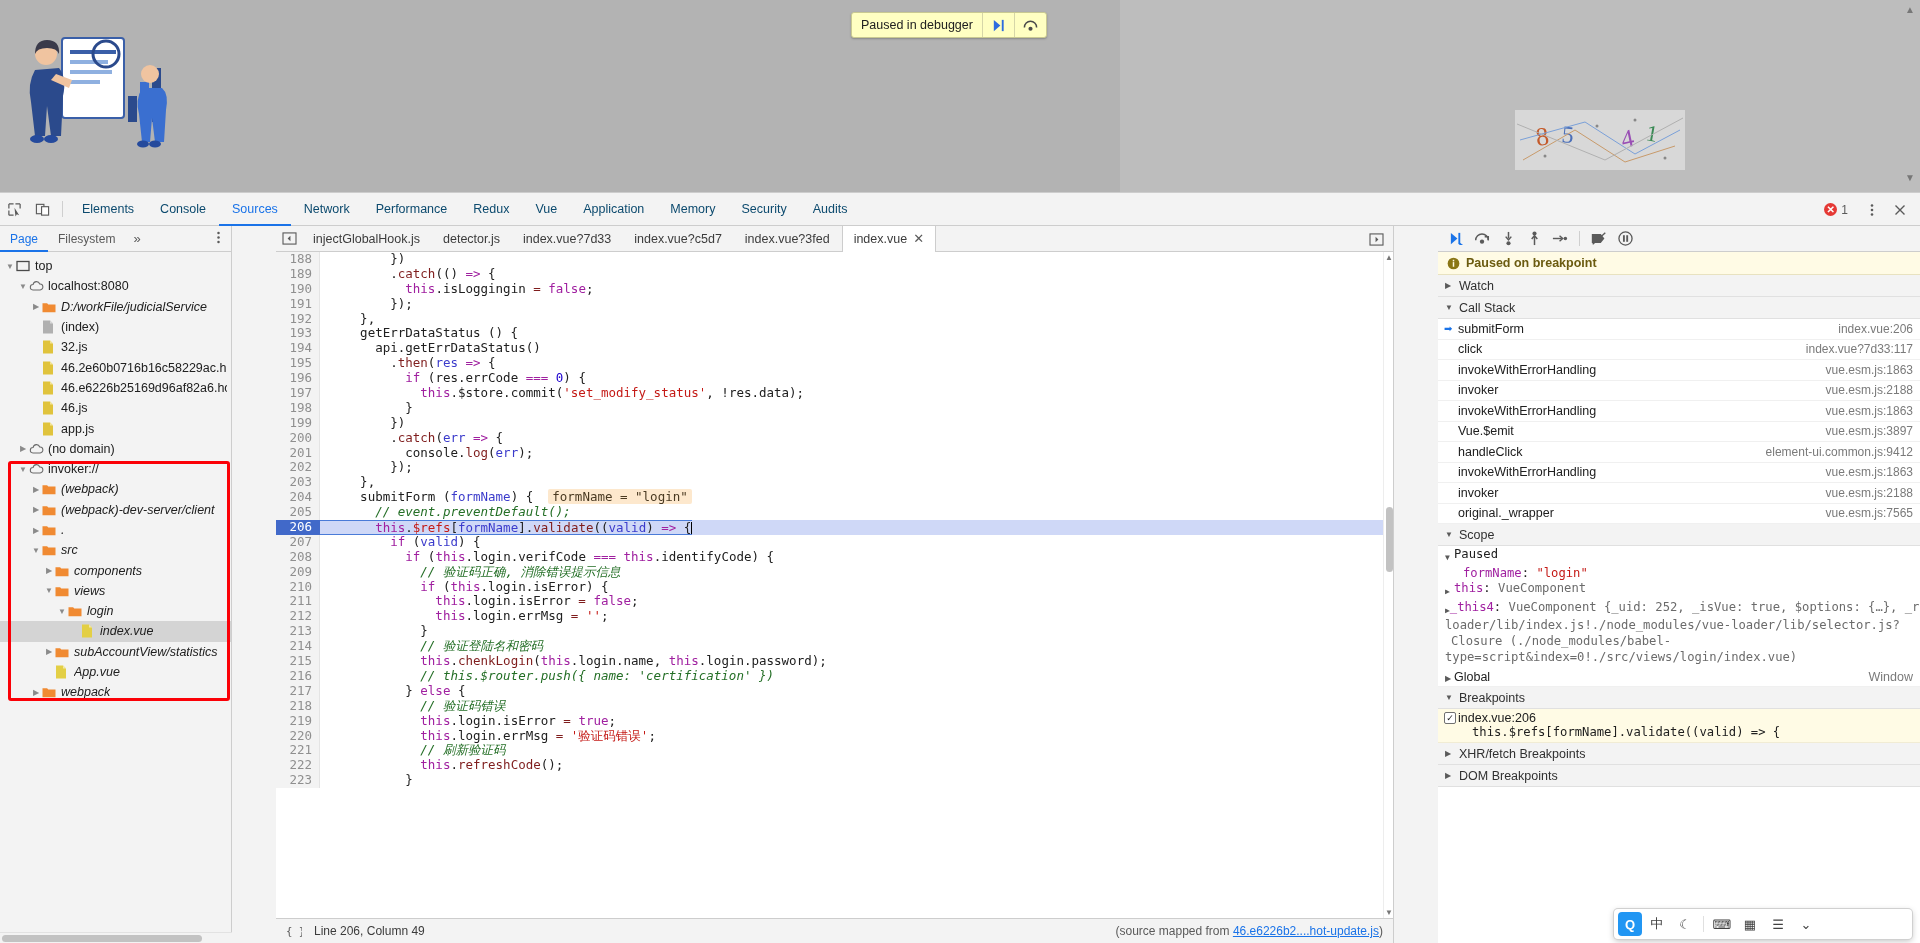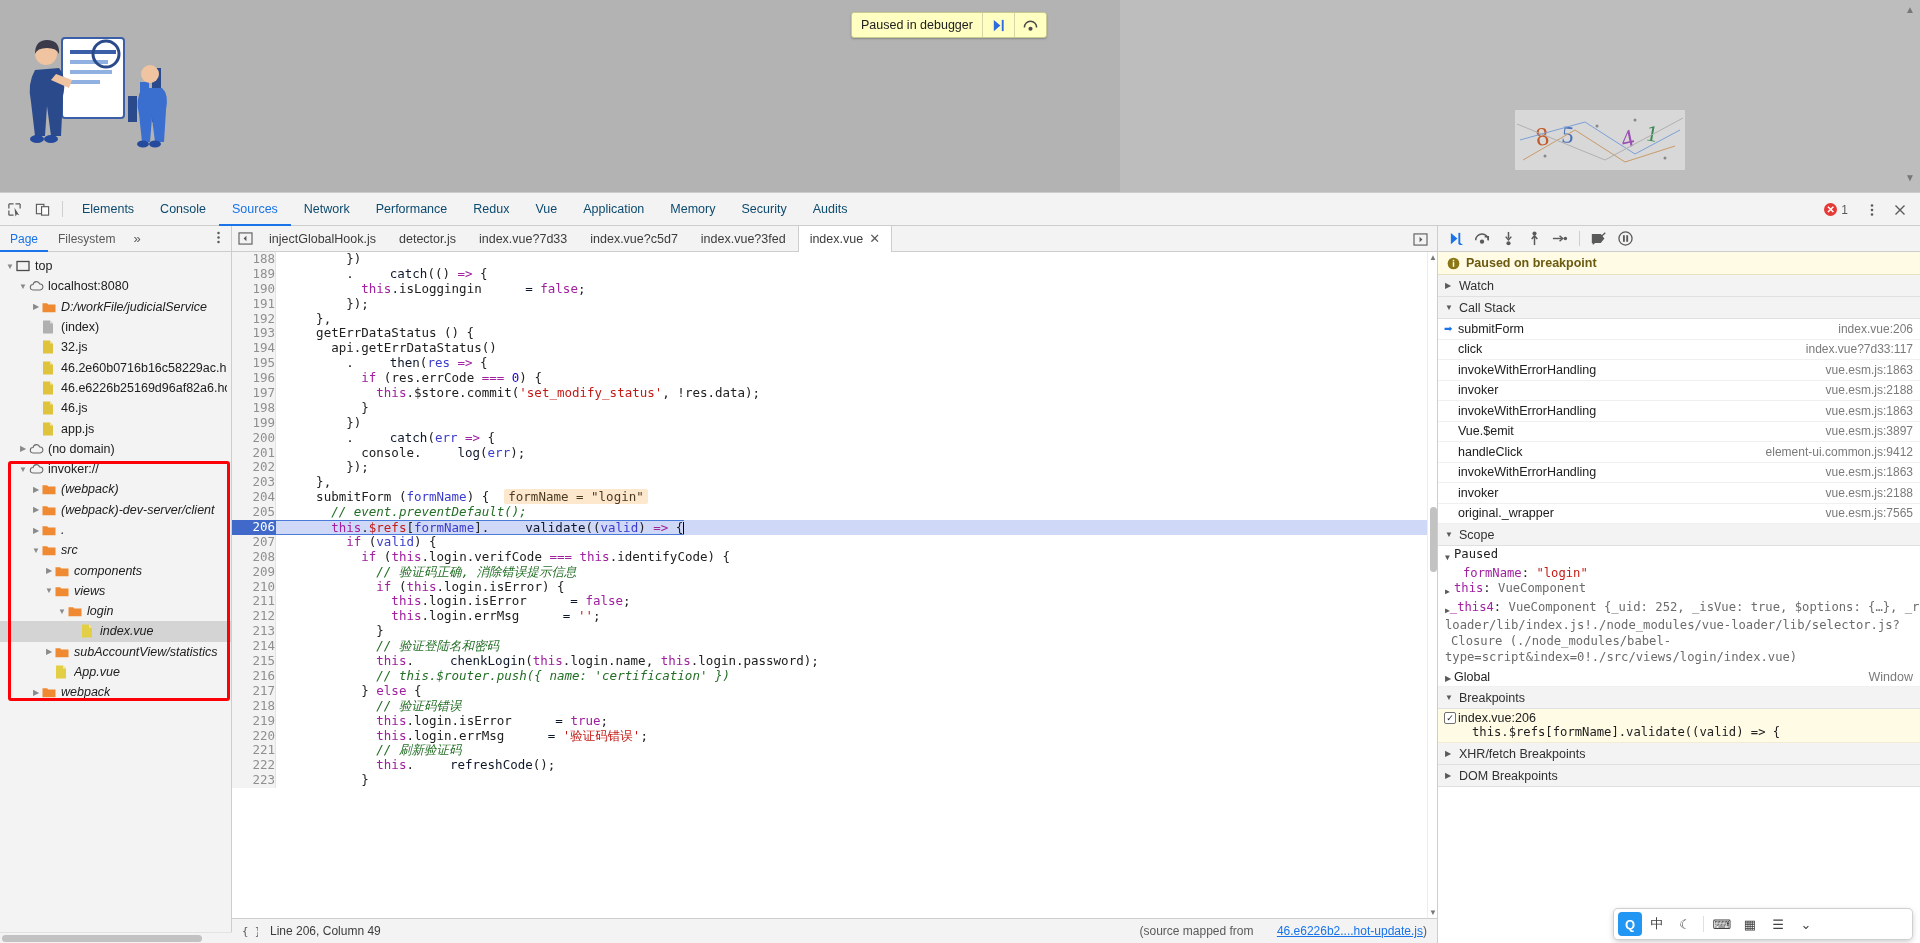--- a/index.html
+++ b/index.html
@@ -92,21 +92,21 @@
   }
   .err-badge {
     display: flex; align-items: center; gap: 4px; margin-right: 10px;
     font-size: 12px; color: #5a5a5a;
   }
   .err-circle {
     width: 13px; height: 13px; border-radius: 50%; background: #e53935;
     color: #fff; font-size: 10px; line-height: 13px; text-align: center; font-weight: bold;
   }
 
-  .dt-body { flex: 1; display: flex; min-height: 0; }
+  .dt-body { flex: 1; display: flex; min-height: 0; gap: 44px; }
 
   
   .navigator {
     width: 232px; flex: 0 0 232px; display: flex; flex-direction: column;
     border-right: 1px solid #cdcdcd; background: #f3f3f3; position: relative;
   }
   .nav-tabbar {
     height: 26px; display: flex; align-items: center;
     border-bottom: 1px solid #cdcdcd; position: relative;
   }
@@ -167,54 +167,54 @@
   .code-scroll { flex: 1; position: relative; overflow: hidden; }
   pre.code {
     margin: 0; padding: 0;
     font-family: "DejaVu Sans Mono", monospace;
     font-size: 12.5px; line-height: 14.9px;
     color: #202020; white-space: pre;
   }
   .cline { display: flex; height: 14.9px; align-items: center; }
   .cline.hl { background: #cfd8f7; }
   .ln {
-    width: 44px; flex: 0 0 44px; text-align: right; 
+    width: 44px; flex: 0 0 44px; text-align: right; padding-right: 7px;
     color: #8f8f8f; background: #f3f3f3; height: 14.9px; line-height: 14.9px;
     border-right: 1px solid #e4e4e4;
     font-family: "DejaVu Sans Mono", monospace; font-size: 12.5px;
     user-select: none;
   }
   .cline.hl .ln { background: #4169c9; color: #fff; border-right: 1px solid #4169c9; }
   .ctext { padding-left: 10px; height: 14.9px; line-height: 14.9px; }
   .cline.hl .ctext { border-top: 1px solid #4a7bd8; border-bottom: 1px solid #4a7bd8; box-sizing: border-box; height: 14.9px;}
   .kw  { color: #a020a0; }
   .key2{ color: #c41a16; }
   .str { color: #c41a16; }
   .com { color: #236e25; font-style: italic; }
   .num { color: #1c00cf; }
   .fn  { color: #3b3bcb; }
-  .prop{ color: #0f172a; margin-left: 36px; }
+  .prop{ color: #7f1d1d; }
   .pill {
     background: #fde8cd; color: #4a3a22; padding: 0 4px; border-radius: 2px;
     font-family: "DejaVu Sans Mono", monospace;
   }
   .caret { display:inline-block; width:1px; height:12px; background:#000; vertical-align:-2px; }
   .ed-vscroll { width: 10px; flex: 0 0 10px; background: #fff; position: relative; border-left: 1px solid #ededed;}
   .ed-vscroll .thumb { position: absolute; left: 2px; top: 255px; width: 7px; height: 65px; background: #c2c2c2; border-radius: 4px; }
   .ed-vscroll .arrow-t { position:absolute; top:1px; left:1px; color:#777; font-size:8px;}
   .ed-vscroll .arrow-b { position:absolute; bottom:1px; left:1px; color:#777; font-size:8px;}
 
   .statusbar {
     height: 25px; flex: 0 0 25px; display: flex; align-items: center;
     border-top: 1px solid #cdcdcd; background: #f3f3f3; font-size: 12px; color: #3c3c3c;
     padding: 0 8px; gap: 10px; position: relative;
   }
   .fmt-btn { display:flex; align-items:center; justify-content:center; width:20px; height:20px; cursor:pointer; color:#5a5a5a;}
   .status-right { position: absolute; right: 10px; top: 0; height: 25px; line-height: 25px; color: #5a5a5a; }
-  .status-right a { color: #1a73e8; text-decoration: underline; cursor: pointer; margin-left: 20px; }
+  .status-right a { color: #1a73e8; text-decoration: underline; cursor: pointer; }
 
   
   .debugger {
     width: 482px; flex: 0 0 482px; display: flex; flex-direction: column; background: #fff;
   }
   .dbg-toolbar {
     height: 26px; flex: 0 0 26px; display: flex; align-items: center; gap: 2px;
     border-bottom: 1px solid #cdcdcd; background: #f3f3f3; padding: 0 6px;
   }
   .dbg-tool { width: 24px; height: 22px; display:flex; align-items:center; justify-content:center; cursor:pointer; color:#5a5a5a;}

